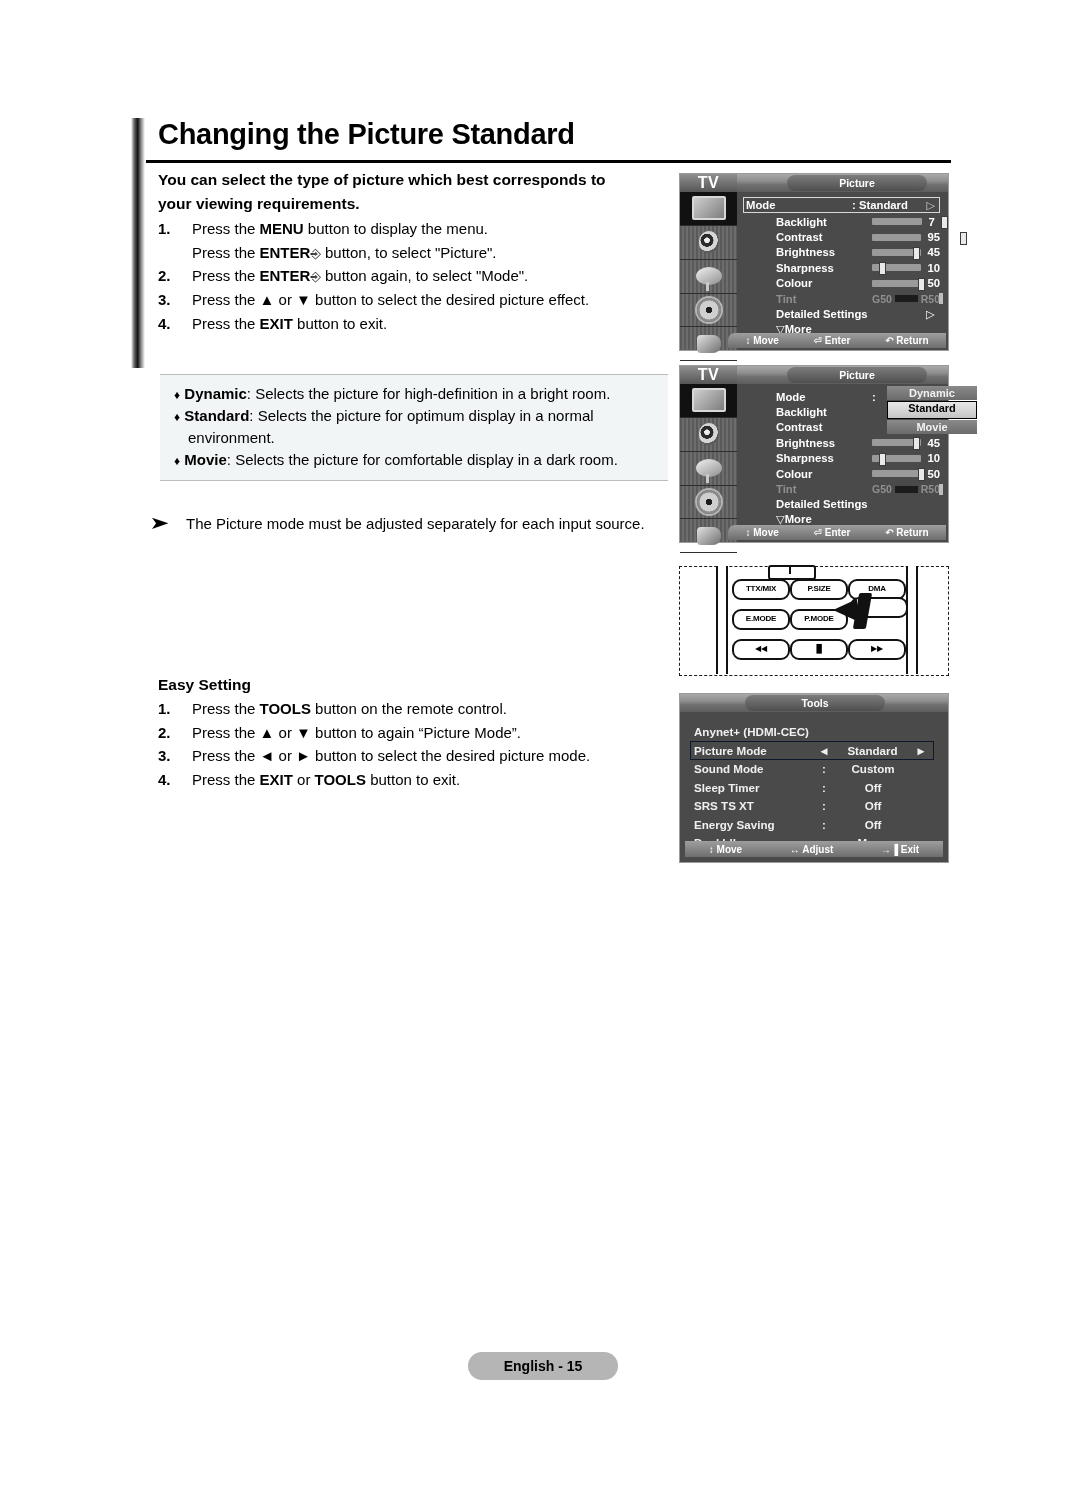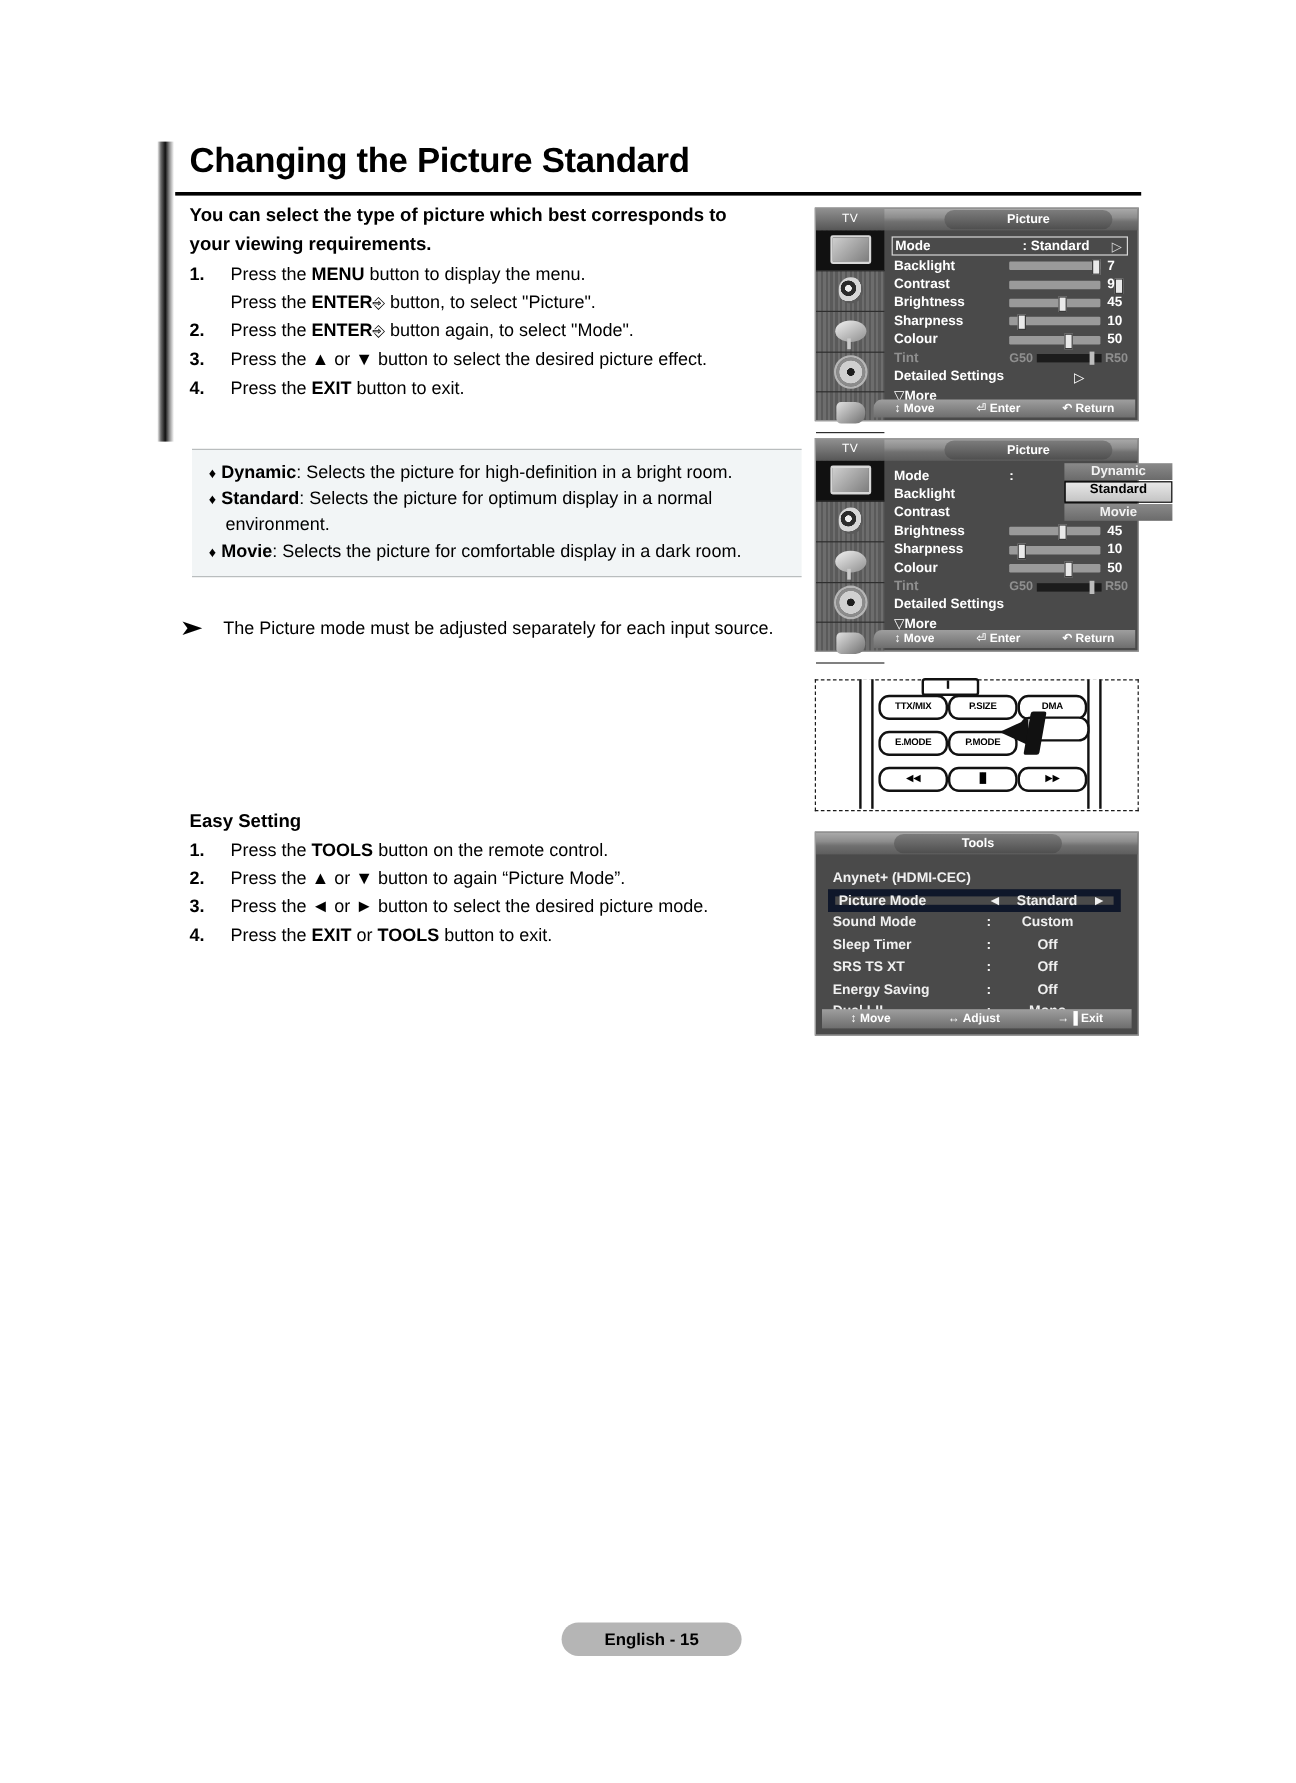--- a/index.html
+++ b/index.html
@@ -54,21 +54,21 @@
   .easy{position:absolute;left:158px;top:676px;width:512px;}
   .easy h3{margin:0 0 3px 0;font-size:15.5px;font-weight:bold;}
 
   
   .osd{position:absolute;background:#4a4a4a;border:1px solid #9b9b9b;box-sizing:border-box;
        font-family:"Liberation Sans","DejaVu Sans",sans-serif;color:#f0f0f0;}
   .osd-head{position:relative;height:18px;
        background:linear-gradient(to bottom,#a9a9a9 0%,#8d8d8d 40%,#707070 60%,#5d5d5d 100%);}
   .tv-tag{position:absolute;left:0;top:0;width:57px;height:18px;
        background:linear-gradient(to bottom,#8f8f8f,#565656);
-       color:#fff;font-size:10px;font-weight:normal;text-align:center;line-height:18px;letter-spacing:.5px;}
+       color:#fff;font-size:16px;font-weight:bold;text-align:center;line-height:18px;letter-spacing:.5px;}
   .osd-title{position:absolute;left:107px;top:1px;width:140px;height:16px;border-radius:9px;
        background:linear-gradient(to bottom,#7c7c7c,#4f4f4f);
        color:#ffffff;font-size:10.5px;font-weight:bold;text-align:center;line-height:16px;}
   .osd-body{position:relative;height:calc(100% - 18px);padding-left:12px;}
 
   .icons{position:absolute;left:0;top:0;width:57px;bottom:0;
        background:repeating-linear-gradient(90deg,#5a5a5a 0 2px,#6d6d6d 2px 4px);}
   .icn{position:relative;height:20.8%;border-bottom:1px solid #2e2e2e;}
   .icn.sel{background:#111;}
   .icn .g{position:absolute;left:50%;top:50%;transform:translate(-50%,-50%);}
@@ -80,21 +80,21 @@
        background:linear-gradient(150deg,#f2f2f2,#8e8e8e);}
   .g-dish:after{content:"";position:absolute;left:10px;top:15px;width:3px;height:9px;background:#c9c9c9;}
   .g-gear{width:24px;height:24px;border-radius:50%;
        background:radial-gradient(circle at 50% 50%,#1d1d1d 0 18%,#cfcfcf 20% 55%,#8b8b8b 57% 100%);
        box-shadow:0 0 0 2px #b5b5b5;}
   .g-plug{width:24px;height:18px;border-radius:4px 8px 8px 4px;
        background:linear-gradient(140deg,#e2e2e2,#6f6f6f);transform:translate(-50%,-50%) rotate(-15deg);}
 
   .rows{position:absolute;left:57px;right:0;top:0;bottom:0;padding:5px 8px 0 8px;box-sizing:border-box;}
   .row{position:relative;height:15.4px;font-size:11.3px;font-weight:bold;
-       display:flex;align-items:center;color:#ffffff;}
+       display:flex;align-items:center;color:#ffffff;margin-left:31px;}
   .row .lbl{width:96px;flex:none;}
   .row.dim{color:#8f8f8f;}
 
   .modeRow{height:16px;border:1px solid #d8d8d8;margin:0 0 1px -2px;padding:0 2px;box-sizing:border-box;}
   .modeRow .mval{margin-left:10px;}
   .modeRow .caret{position:absolute;right:4px;top:1px;font-size:11px;color:#d6d6d6;}
 
   .slider{position:relative;width:96px;height:7px;background:#9a9a9a;border-radius:1px;margin:0 6px 0 0;}
   .slider .knob{position:absolute;top:-2px;width:5px;height:11px;background:#e9e9e9;border:1px solid #3b3b3b;}
   .num{width:22px;text-align:left;}
@@ -136,21 +136,21 @@
        border:2px solid #111;border-radius:9px;background:#fff;}
 
   
   .tools{position:absolute;left:679px;top:693px;width:270px;height:170px;}
   .tools .osd-title{left:65px;width:140px;}
   .trows{position:absolute;left:0;right:0;top:0;bottom:0;padding:10px 14px 0 14px;box-sizing:border-box;}
   .trow{height:18.5px;font-size:11.6px;font-weight:bold;display:flex;align-items:center;color:#f0f0f0;}
   .trow .tl{width:118px;flex:none;}
   .trow .tc{width:24px;flex:none;text-align:center;}
   .trow .tv2{flex:1;text-align:center;}
-  .trow.hl{border:6px solid #0f172a;margin-left:-4px;padding-left:3px;width:244px;box-sizing:border-box;height:19px;}
+  .trow.hl{border:1px solid #0f172a;margin-left:-4px;padding-left:3px;width:244px;box-sizing:border-box;height:19px;}
   .tools-foot{position:absolute;left:5px;right:5px;bottom:5px;height:16px;
        background:linear-gradient(to bottom,#9e9e9e,#6e6e6e);
        display:flex;align-items:center;justify-content:space-around;
        font-size:10px;font-weight:bold;color:#ffffff;}
 
   
   .footer{position:absolute;left:468px;top:1352px;width:150px;height:28px;border-radius:14px;
        background:#b5b5b5;color:#000;font-size:14px;font-weight:bold;text-align:center;line-height:28px;}
 </style>
 </head>

